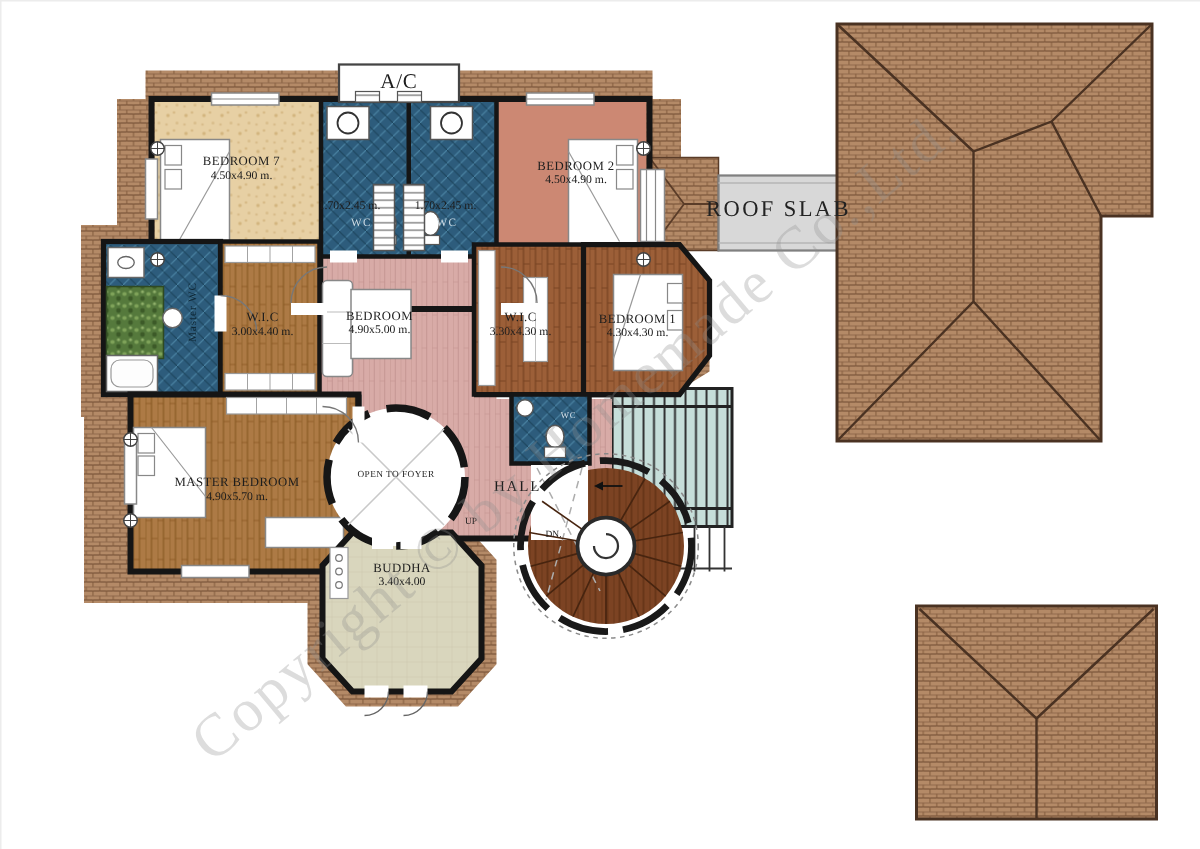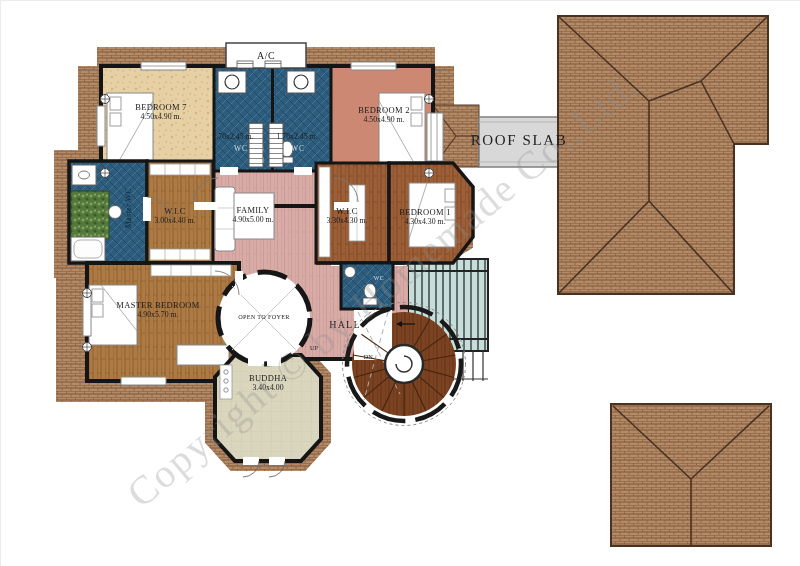--- a/index.html
+++ b/index.html
@@ -7,21 +7,21 @@
          overflow:hidden;font-family:"Liberation Serif",serif}
   svg{position:absolute;left:0;top:0}
   .lbl{position:absolute;transform:translate(-50%,-50%);text-align:center;color:#1d1d1d;
        white-space:nowrap;line-height:1.2;pointer-events:none}
   .room-name{font-size:8.5px;letter-spacing:.3px}
   .room-dim{font-size:7.8px}
   .tiny{font-size:6.3px}
   .wc-lbl{font-size:7.5px;color:#cfdde6;letter-spacing:1px}
   .wc-sm{font-size:5.8px;color:#d5e1ea;letter-spacing:.5px}
   .rot{transform:translate(-50%,-50%) rotate(-90deg);font-size:7.5px;color:#0f2836;letter-spacing:.6px}
-  .ac{font-size:10px;letter-spacing:.5px}
+  .ac{font-size:14px;letter-spacing:.5px}
   .slab{font-size:15px;letter-spacing:1.6px;color:#222}
   .hall-lbl{font-size:10px;letter-spacing:1.2px}
   .foyer-lbl{font-size:6.2px;letter-spacing:.3px}
   .wm{position:absolute;left:382px;top:288px;
       transform:translate(-50%,-50%) rotate(-40deg);
       font-size:40px;letter-spacing:2px;color:#8e8e8e;opacity:.30;
       white-space:nowrap;pointer-events:none}
 </style>
 </head>
 <body>
@@ -305,35 +305,35 @@
 <div class="lbl room-dim" style="left:296px;top:136px">1.70x2.45 m.</div>
 
 <div class="lbl rot" style="left:127px;top:207px">Master WC</div>
 
 <div class="lbl" style="left:174px;top:215px">
   <div class="room-name">W.I.C</div>
   <div class="room-dim">3.00x4.40 m.</div>
 </div>
 
 <div class="lbl" style="left:252px;top:214px">
-  <div class="room-name">FAMILY</div>
+  <div class="room-name">BEDROOM</div>
   <div class="room-dim">4.90x5.00 m.</div>
 </div>
 
 <div class="lbl" style="left:346px;top:215px">
   <div class="room-name">W.I.C</div>
   <div class="room-dim">3.30x4.30 m.</div>
 </div>
 
 <div class="lbl" style="left:424px;top:216px">
   <div class="room-name">BEDROOM 1</div>
   <div class="room-dim">4.30x4.30 m.</div>
 </div>
 
-<div class="lbl" style="left:157px;top:309px">
+<div class="lbl" style="left:157px;top:325px">
   <div class="room-name">MASTER BEDROOM</div>
   <div class="room-dim">4.90x5.70 m.</div>
 </div>
 
 <div class="lbl foyer-lbl" style="left:263px;top:316px">OPEN TO FOYER</div>
 <div class="lbl hall-lbl" style="left:344px;top:324px">HALL</div>
 <div class="lbl wc-sm" style="left:378px;top:277px">WC</div>
 <div class="lbl tiny" style="left:313px;top:347px">UP</div>
 <div class="lbl tiny" style="left:368px;top:356px">DN.</div>
 

